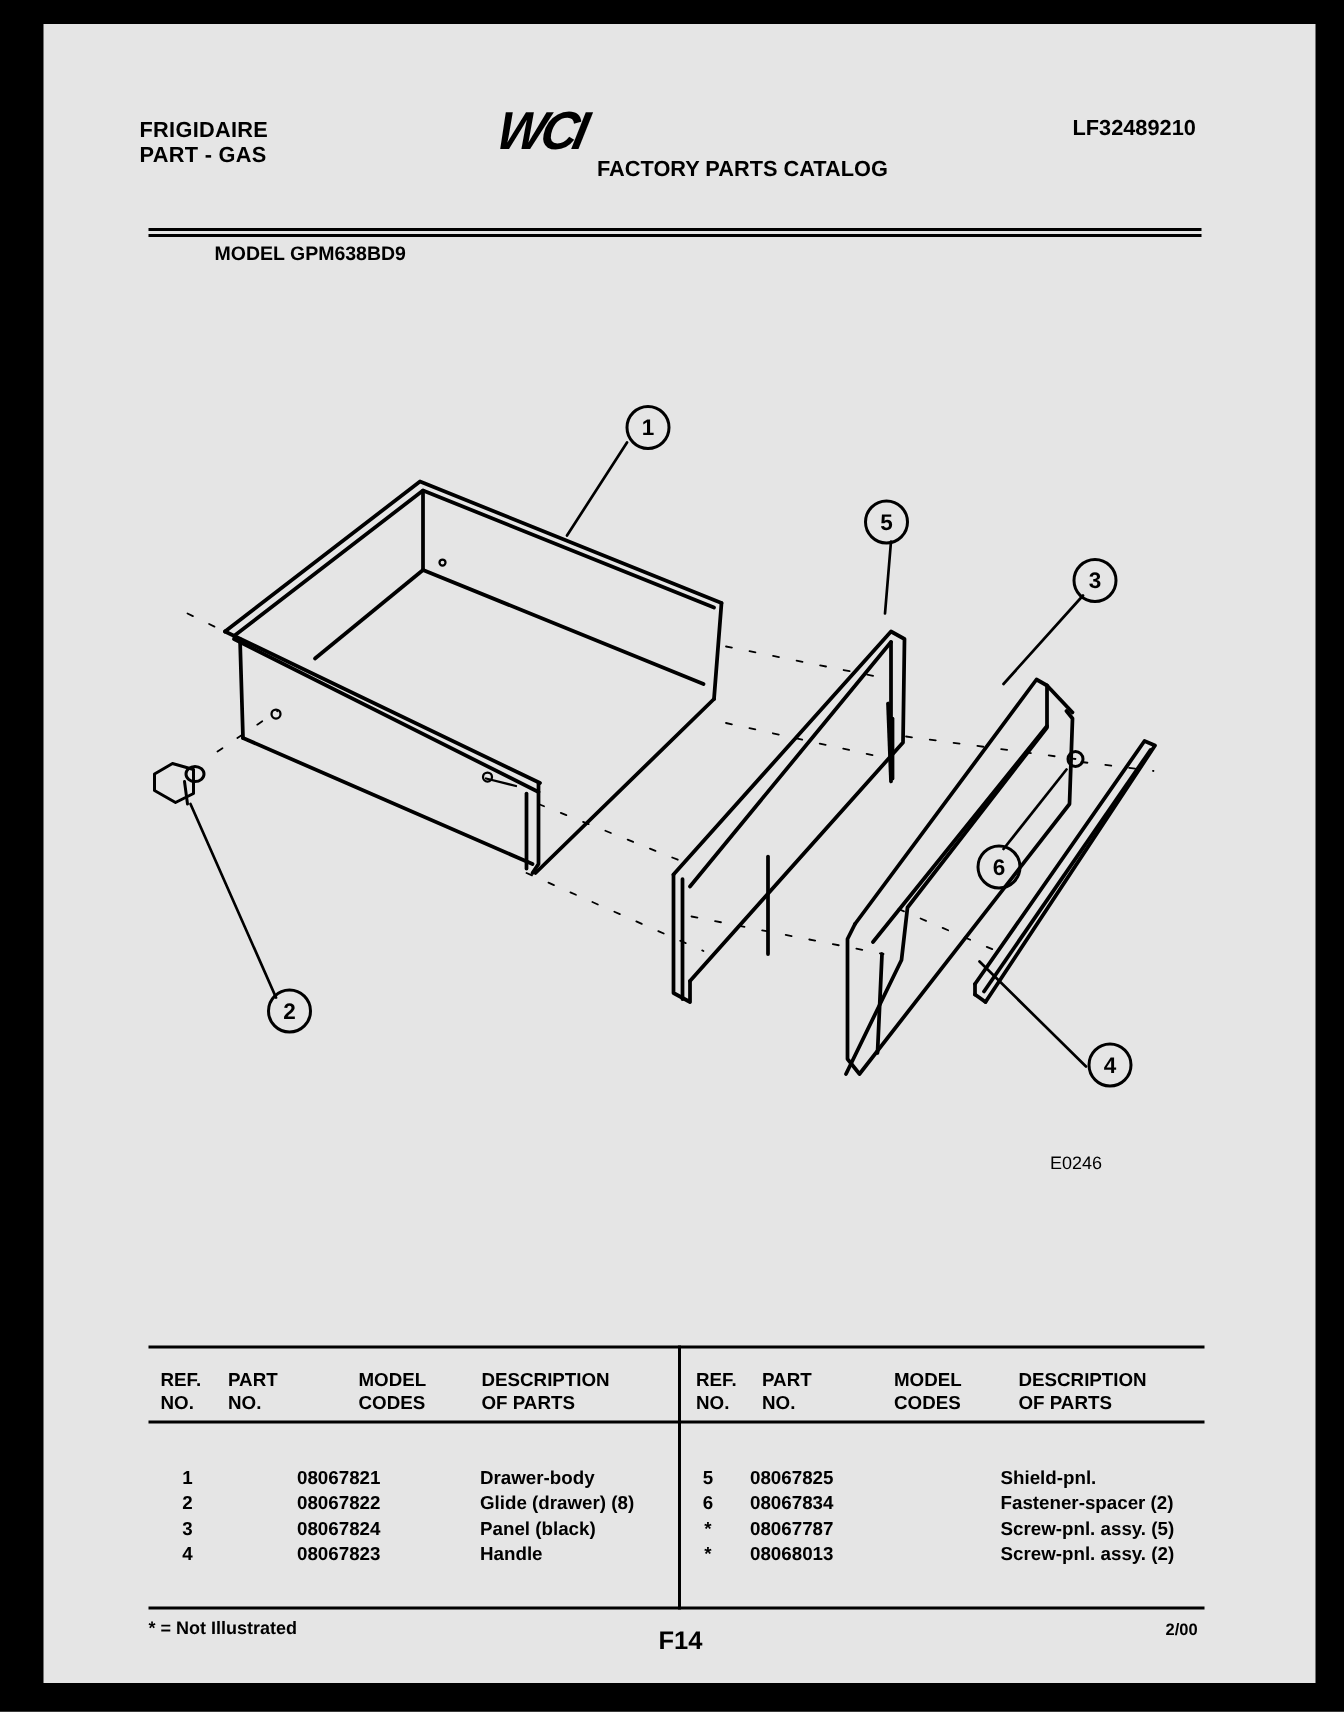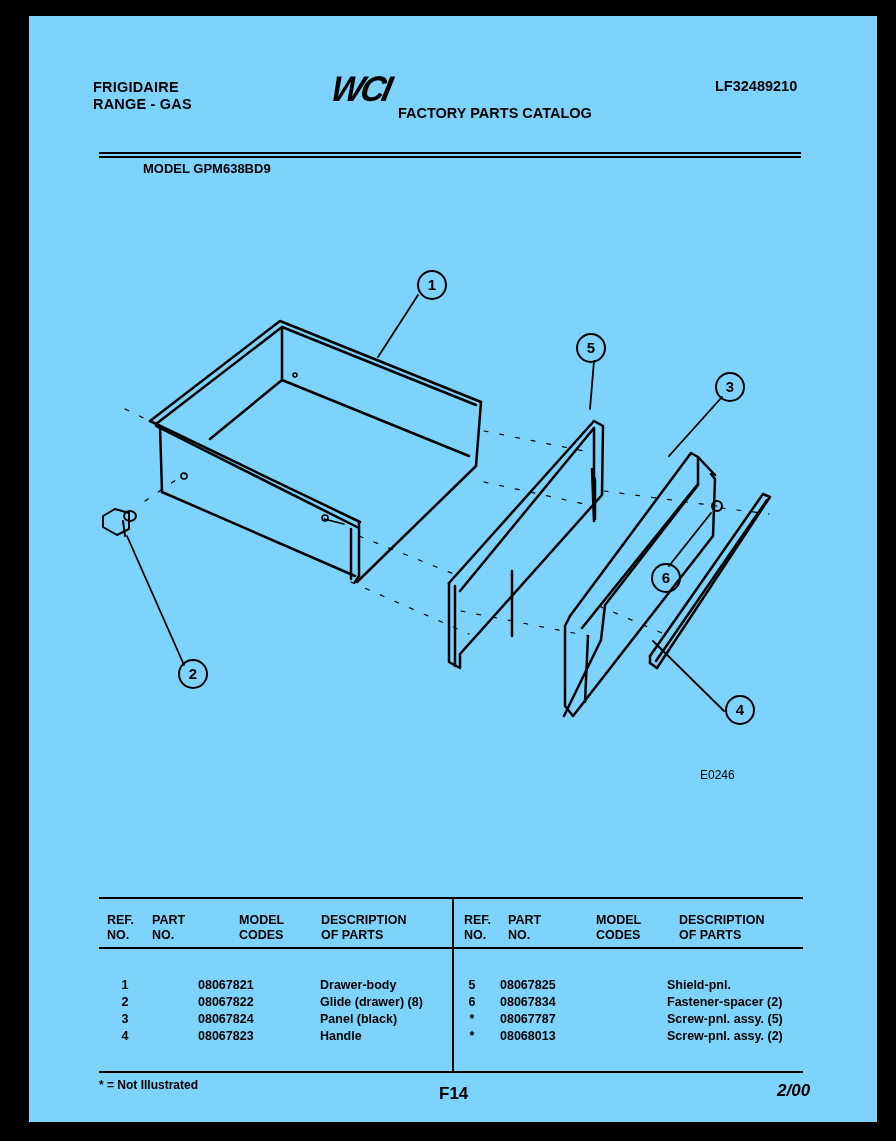--- a/index.html
+++ b/index.html
@@ -1,45 +1,45 @@
 <!DOCTYPE html>
 <html><head>
 <meta charset="utf-8">
 <style>
   html, body { margin: 0; padding: 0; background: #000; }
   body { width: 896px; height: 1141px; position: relative; overflow: hidden; font-family: "Liberation Sans", sans-serif; color: #000; }
-  .page { position: absolute; left: 29px; top: 16px; width: 848px; height: 1106px; background: #7dd3fc; }
+  .page { position: absolute; left: 29px; top: 16px; width: 848px; height: 1106px; background: #e5e5e5; }
   .abs { position: absolute; }
   .hdr-left { left: 64px; top: 63px; font-size: 14.5px; line-height: 17px; font-weight: bold; letter-spacing: 0.2px; }
   .logo { left: 303px; top: 55px; font-size: 34px; font-weight: 900; font-style: italic; letter-spacing: -3px; transform: skewX(-12deg) scaleY(1.05); line-height: 34px; }
   .catalog { left: 369px; top: 62px; font-size: 14.5px; font-weight: bold; margin-top: 27px; }
   .code { left: 686px; top: 62px; font-size: 14.5px; font-weight: bold; }
   .rule1 { left: 70px; top: 136px; width: 702px; height: 2px; background: #000; }
   .rule2 { left: 70px; top: 140px; width: 702px; height: 2px; background: #000; }
   .model { left: 70px; top: 145px; font-size: 13px; font-weight: bold; margin-left: 44px; }
   .diagram { left: 0; top: 0; width: 848px; height: 880px; }
   .fig-id { left: 671px; top: 752px; font-size: 12px; font-weight: normal; }
   .tbl-top { left: 70px; top: 881px; width: 704px; height: 2px; background: #000; }
   .tbl-mid { left: 70px; top: 931px; width: 704px; height: 2px; background: #000; }
   .tbl-bot { left: 70px; top: 1055px; width: 704px; height: 2px; background: #000; }
   .tbl-div { left: 423px; top: 881px; width: 2px; height: 176px; background: #000; }
   .th { font-size: 12.5px; font-weight: bold; line-height: 15px; }
   .td { font-size: 12.5px; font-weight: bold; line-height: 17px; }
   .foot-note { left: 70px; top: 1062px; font-size: 12px; font-weight: bold; }
   .foot-page { left: 410px; top: 1068px; font-size: 17px; font-weight: bold; text-align: center; }
-  .foot-date { left: 748px; top: 1065px; font-size: 17px; font-weight: bold; font-style: italic; }
+  .foot-date { left: 748px; top: 1065px; font-size: 11px; font-weight: bold; }
 </style>
 </head>
 <body>
 
 <div class="page">
 
   <div class="abs hdr-left">
     <div>FRIGIDAIRE</div>
-    <div>RANGE - GAS</div>
+    <div>PART - GAS</div>
   </div>
 
   <div class="abs logo">WCI</div>
   <div class="abs catalog">FACTORY PARTS CATALOG</div>
   <div class="abs code">LF32489210</div>
 
   <div class="abs rule1"></div>
   <div class="abs rule2"></div>
   <div class="abs model">MODEL GPM638BD9</div>
 

